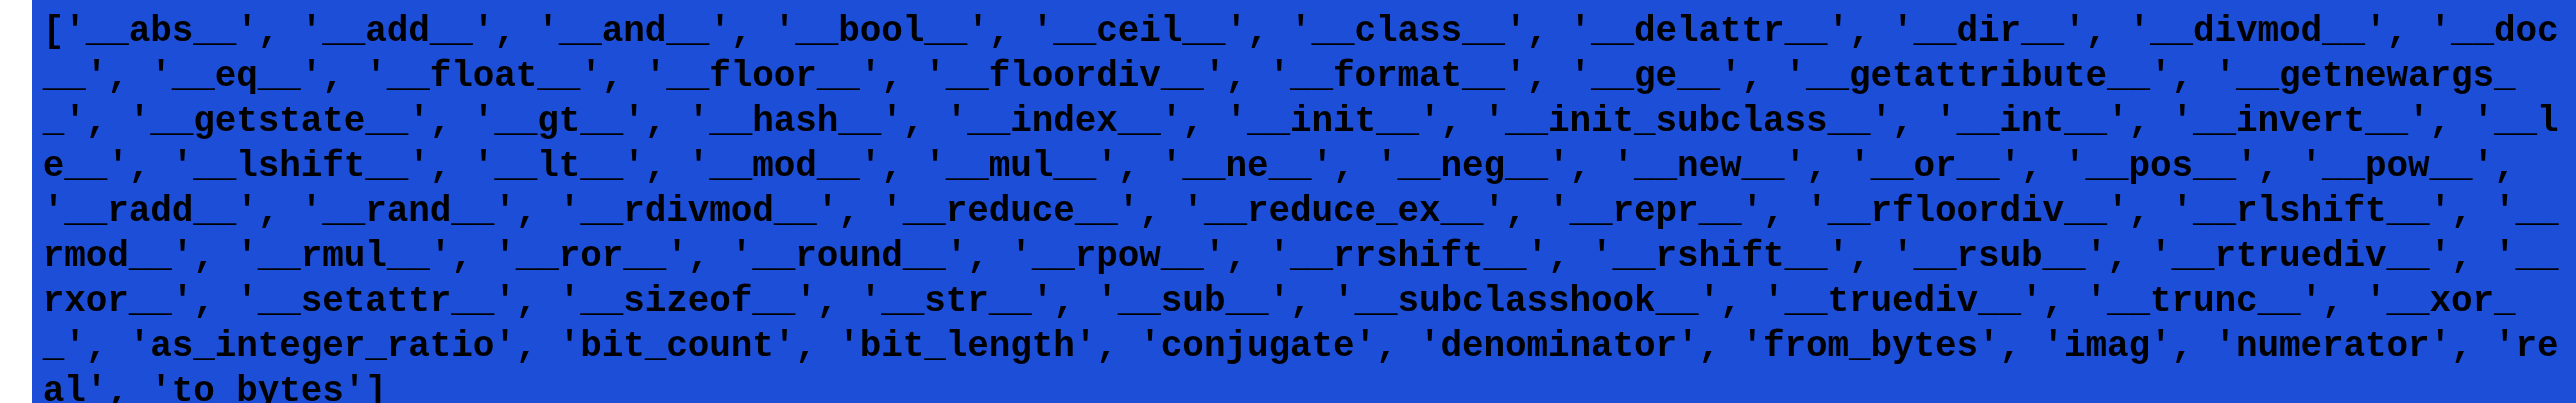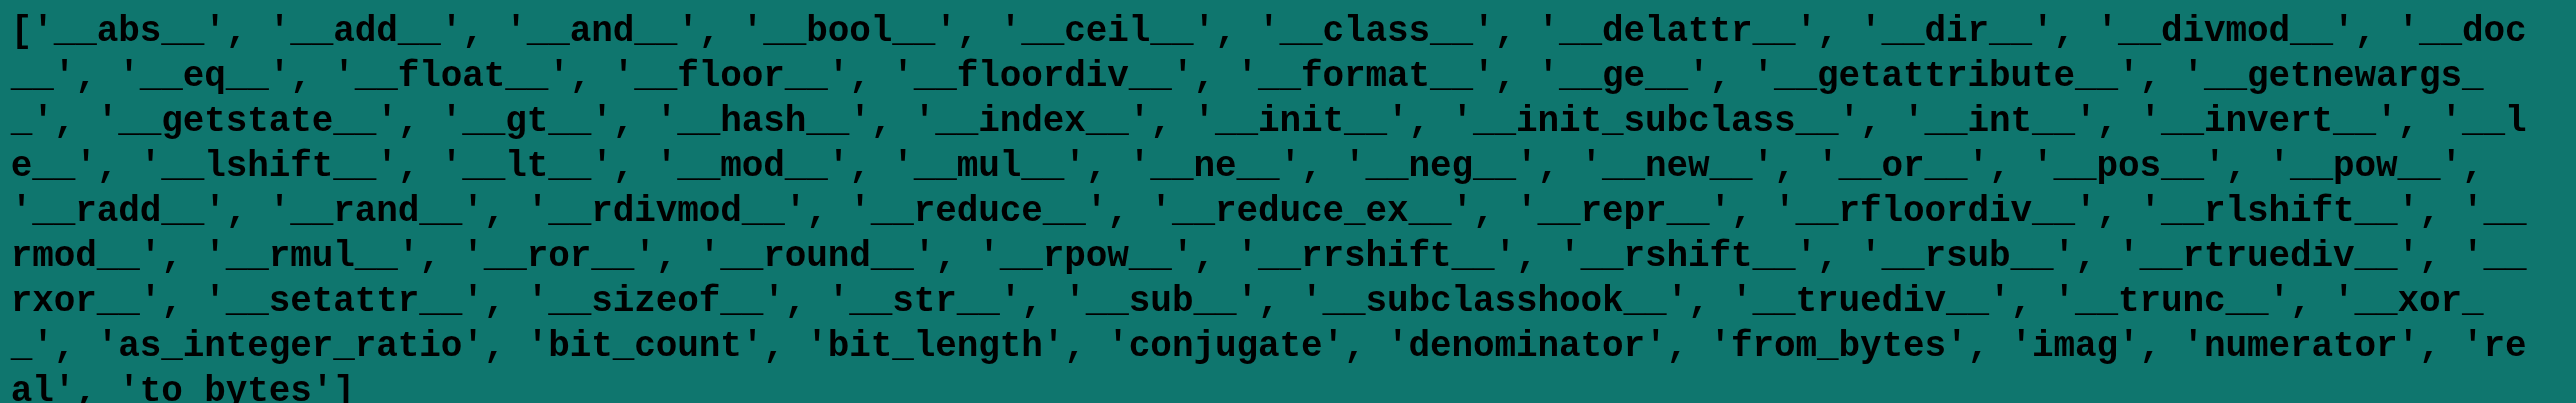--- a/index.html
+++ b/index.html
@@ -9,21 +9,22 @@
     overflow: hidden;
   }
   body {
     width: 2576px;
     height: 404px;
     position: relative;
   }
   .console-screen {
     position: absolute;
     inset: 0;
-    background: #0f766e;
+    background: #1d4ed8;
+    margin-left: 32px;
   }
   .console-text {
     margin: 0;
     padding: 8.7px 0 0 10.7px;
     font-family: "Liberation Mono", "DejaVu Sans Mono", monospace;
     font-weight: 700;
     font-size: 36px;
     line-height: 45px;
     letter-spacing: -0.1px;
     color: #000000;

